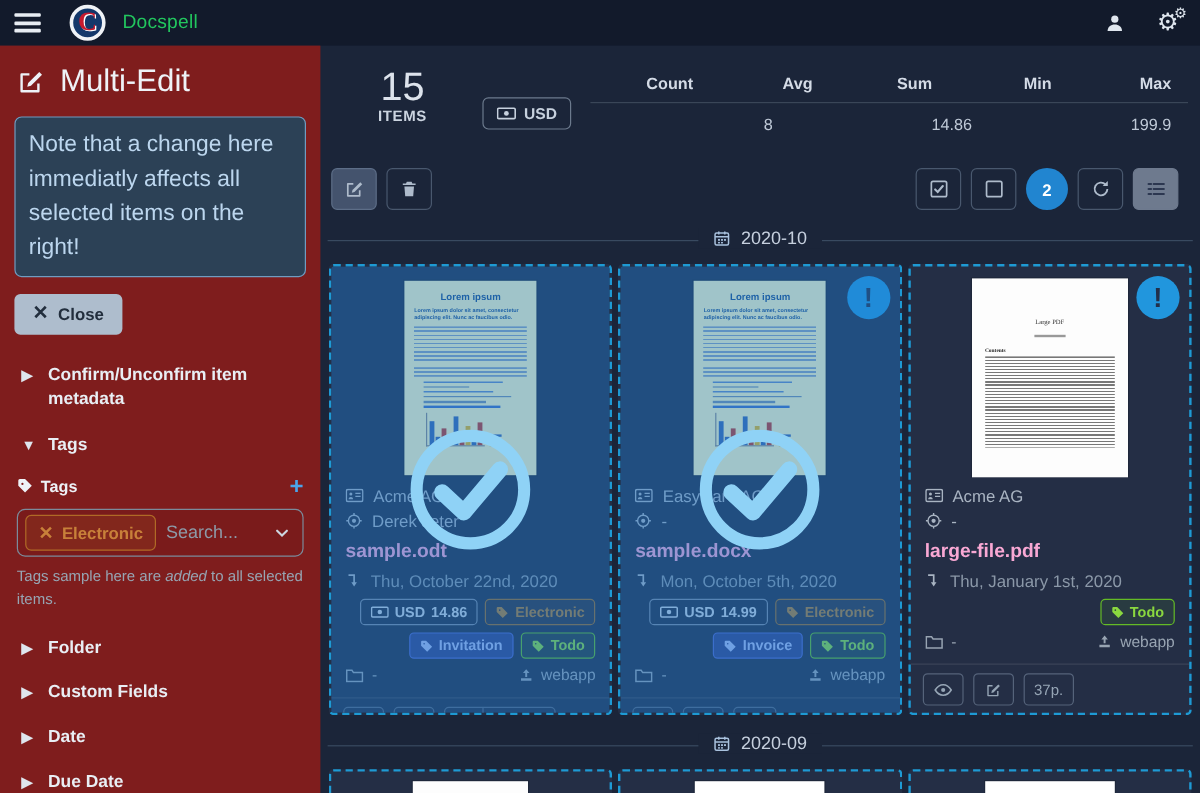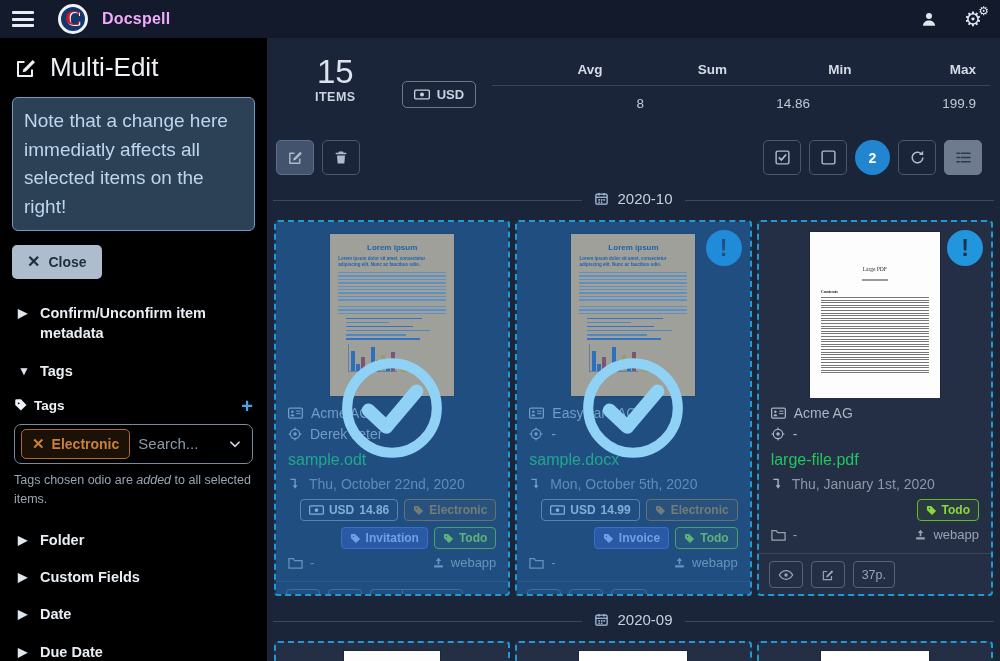--- a/index.html
+++ b/index.html
@@ -6,29 +6,29 @@
   html,body { width:1000px; height:661px; overflow:hidden; }
   body { font-family:"Liberation Sans", sans-serif; background:#1b2539; color:#c5cfdc; }
   svg { display:block; }
 
   
   .navbar { height:38px; background:#121a2b; display:flex; align-items:center; padding:0 12px; gap:10px; }
   .hamburger { width:22px; height:16px; display:flex; flex-direction:column; justify-content:space-between; cursor:pointer; margin-right:14px; }
   .hamburger span { height:3px; background:#e8edf3; border-radius:1px; }
   .logo { width:30px; height:30px; border-radius:50%; background:#14386b; border:3px solid #f0f3f7; display:flex; align-items:center; justify-content:center; position:relative; overflow:hidden; }
   .logo .c { color:#c61a2e; font-family:"Liberation Serif", serif; font-weight:bold; font-size:22px; line-height:1; margin-top:-2px; text-shadow:1px 1px 0 #fff; }
-  .nav-title { color:#f0abfc; font-weight:bold; font-size:16px; letter-spacing:.2px; margin-left:4px; }
+  .nav-title { color:#22c55e; font-weight:normal; font-size:16px; letter-spacing:.2px; margin-left:4px; }
   .nav-right { margin-left:auto; display:flex; align-items:center; gap:26px; padding-right:6px; }
   .nav-icon { color:#dfe6ee; cursor:pointer; }
   .cogs { font-size:20px; line-height:1; position:relative; }
   .cogs .small { position:absolute; font-size:12px; right:-7px; top:-4px; }
 
   
   .content { display:flex; height:623px; }
-  .sidebar { width:267px; background:#000000; padding:10px 12px; flex-shrink:0; }
+  .sidebar { width:267px; background:#7f1d1d; padding:10px 12px; flex-shrink:0; }
   .main { flex:1; padding-top:10px; overflow:hidden; }
 
   
   .sb-title { display:flex; align-items:center; gap:12px; color:#eef2f7; font-size:26px; margin:4px 0 14px 2px; }
   .sb-title svg { color:#eef2f7; }
   .note-box { border:1px solid #6f9cc0; border-radius:6px; background:#2c4156; color:#bcd6ee; font-size:19px; padding:9px 11px; line-height:1.5; margin-bottom:14px; }
   .close-btn { display:inline-flex; align-items:center; gap:8px; background:#aebdcd; color:#222e3d; border:none; border-radius:5px; font-size:14px; font-weight:bold; padding:9px 15px; cursor:pointer; margin-bottom:16px; font-family:inherit; }
   .close-btn .x { font-size:16px; font-weight:bold; line-height:1; }
   .sb-section { display:flex; align-items:flex-start; gap:12px; padding:8px 8px 8px 6px; color:#e9eef4; font-weight:bold; font-size:14.5px; line-height:1.4; cursor:pointer; border-radius:4px; margin-bottom:1px; }
   .sb-section .caret { color:#dfe6ee; font-size:12px; width:10px; margin-top:2px; flex-shrink:0; }
@@ -77,21 +77,21 @@
   
   .cards-grid { display:grid; grid-template-columns:1fr 1fr 1fr; gap:5px; padding:0 7px; }
   .card { position:relative; border:2px dashed #1e9ad4; border-radius:4px; background:#242e45; height:376px; display:flex; flex-direction:column; overflow:hidden; cursor:pointer; }
   .card.partial { height:300px; }
   .card.selected::after { content:""; position:absolute; inset:0; background:rgba(30,125,210,0.42); z-index:5; }
   .check-overlay { position:absolute; left:50%; top:50%; transform:translate(-50%,-50%); z-index:6; color:#8fd2f6; }
   .warn-badge { position:absolute; top:8px; right:8px; width:36px; height:36px; border-radius:50%; background:#2196dd; color:#22304a; font-weight:bold; font-size:23px; display:flex; align-items:center; justify-content:center; z-index:2; }
   .warn-badge.bright { z-index:7; }
 
   .thumb { height:176px; display:flex; justify-content:center; flex-shrink:0; overflow:hidden; }
-  .page { background:#fdba74; width:124px; height:162px; margin-top:12px; padding:9px 8px; box-shadow:0 0 0 1px rgba(0,0,0,0.15); overflow:hidden; }
+  .page { background:#fef9c3; width:110px; height:162px; margin-top:12px; padding:9px 8px; box-shadow:0 0 0 1px rgba(0,0,0,0.15); overflow:hidden; }
   .pg-title { text-align:center; font-weight:bold; font-size:8px; color:#1d4e89; margin-bottom:4px; }
   .pg-intro { font-weight:bold; font-size:4.5px; color:#1d4e89; line-height:1.3; margin-bottom:4px; }
   .pg-para { height:30px; background:repeating-linear-gradient(to bottom, #8aa0b8 0 1.4px, transparent 1.4px 3.4px); margin-bottom:4px; }
   .pg-para.short { height:8px; }
   .bullet { height:1.5px; background:#7690aa; margin:0 0 2.6px 8px; }
   .bullet.link { background:#3f6fc0; }
   .mini-chart { display:flex; align-items:flex-end; gap:4px; margin:4px 0 0 10px; }
   .bars { display:flex; align-items:flex-end; gap:1.5px; height:28px; border-left:1px solid #888; border-bottom:1px solid #888; padding:0 2px; }
   .bars i { width:3.5px; display:block; }
   .legend { display:flex; flex-direction:column; gap:2px; }
@@ -99,21 +99,21 @@
 
   .page.serif { background:#fdfdfd; width:130px; height:166px; margin-top:10px; font-family:"Liberation Serif", serif; padding:12px 11px; }
   .pdf-title { text-align:center; font-size:5.5px; color:#333; margin-top:22px; }
   .pdf-date { width:26px; height:2px; background:#999; margin:7px auto 8px auto; }
   .pdf-head { font-weight:bold; font-size:4.5px; color:#222; margin-bottom:3px; }
   .pdf-body { height:76px; background:repeating-linear-gradient(to bottom, #777 0 1px, transparent 1px 2.6px); }
 
   .meta { padding:7px 12px 4px 12px; flex:1; display:flex; flex-direction:column; }
   .meta-row { display:flex; align-items:center; gap:8px; font-size:14px; color:#a9b4c2; margin-bottom:5px; }
   .meta-row svg { color:#a9b4c2; flex-shrink:0; }
-  .item-name { font-size:16px; font-weight:normal; color:#22c55e; margin:4px 0 7px 0; }
+  .item-name { font-size:16px; font-weight:bold; color:#f9a8d4; margin:4px 0 7px 0; }
   .date-row { color:#8b98a8; }
   .tag-rows { display:flex; flex-direction:column; gap:6px; align-items:flex-end; margin:2px 0 auto 0; }
   .tag-row { display:flex; gap:6px; }
   .lbl-badge { display:inline-flex; align-items:center; gap:5px; font-size:12px; font-weight:bold; border:1px solid; border-radius:4px; padding:3px 8px; }
   .lbl-money { border-color:#7e8ba0; color:#c7d1de; }
   .lbl-money svg { color:#c7d1de; }
   .t-orange { border-color:#9c6a26; color:#b07c32; background:rgba(176,106,38,0.08); }
   .t-blue { border-color:#5064c8; color:#a9bbf0; background:rgba(62,85,190,0.55); }
   .t-green { border-color:#64bb26; color:#8ad83f; background:rgba(90,180,40,0.10); }
   .folder-row { display:flex; align-items:center; font-size:13px; color:#98a4b2; margin:6px 0 7px 0; }
@@ -186,21 +186,21 @@
       <div class="tag-dropdown">
         <span class="chip">
           <span class="x">✕</span>
           <span>Electronic</span>
         </span>
         <input class="tag-search" placeholder="Search..." style="">
         <svg class="dd-chevron" width="14" height="14" viewBox="0 0 24 24">
             <path fill="none" stroke="currentColor" stroke-width="3" stroke-linecap="round" d="M5 9l7 7 7-7"></path>
           </svg>
       </div>
-      <div class="tag-help"><span>Tags chosen odio are </span><em>added</em><span> to all selected items.</span></div>
+      <div class="tag-help"><span>Tags sample here are </span><em>added</em><span> to all selected items.</span></div>
     </div>
 
     <div class="sb-section">
         <span class="caret">▶</span>
         <span>Folder</span>
       </div>
     <div class="sb-section">
         <span class="caret">▶</span>
         <span>Custom Fields</span>
       </div>
@@ -230,20 +230,21 @@
       </div>
       <div class="usd-badge">
         <svg width="16" height="11" viewBox="0 0 24 15">
             <rect x="1" y="1" width="22" height="13" rx="1.5" fill="none" stroke="currentColor" stroke-width="2"></rect>
             <circle cx="12" cy="7.5" r="3" fill="currentColor"></circle>
           </svg>
         <span>USD</span>
       </div>
       <div class="stats-table">
         <div class="hrow">
+          <span class="cell">Count</span>
           <span class="cell">Avg</span>
           <span class="cell">Sum</span>
           <span class="cell">Min</span>
           <span class="cell">Max</span>
         </div>
         <div class="vrow">
           <span class="cell">8</span>
           <span class="cell">14.86</span>
           <span class="cell">199.9</span>
         </div>

